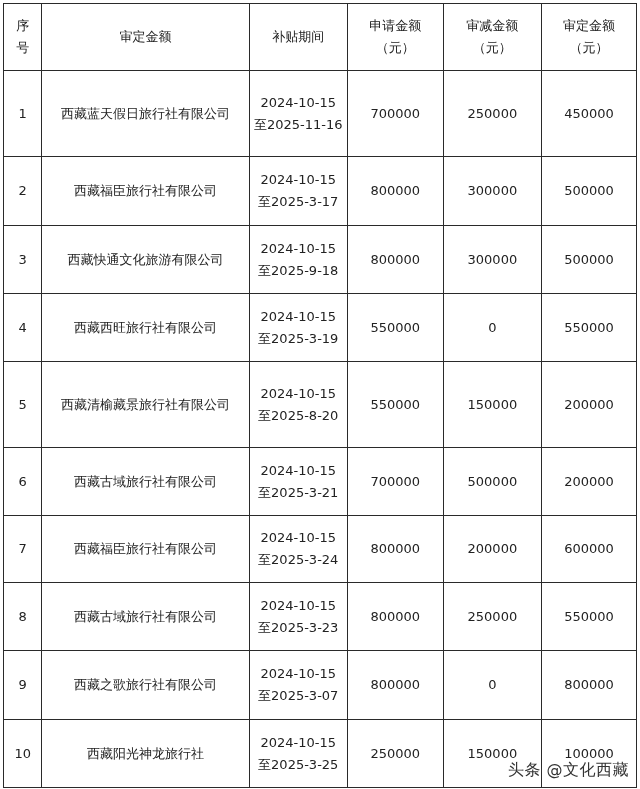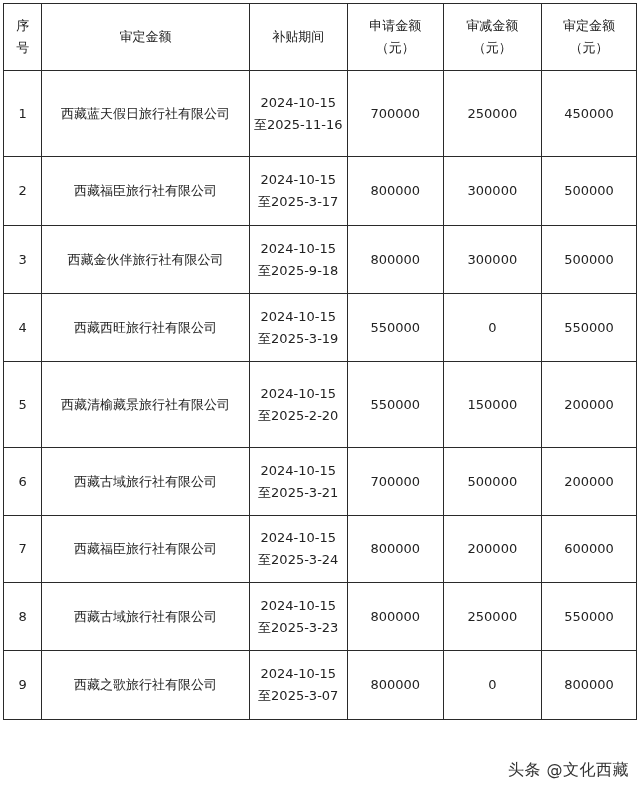--- a/index.html
+++ b/index.html
@@ -95,21 +95,21 @@
         </td>
         <td>
           <span class="line">500000</span>
         </td>
       </tr>
       <tr style="height: 68px;">
         <td>
           <span class="line">3</span>
         </td>
         <td>
-          <span class="line">西藏金伙伴旅行社有限公司</span>
+          <span class="line">西藏快通文化旅游有限公司</span>
         </td>
         <td>
           <span class="line">2024-10-15</span>
           <span class="line">至2025-9-18</span>
         </td>
         <td>
           <span class="line">800000</span>
         </td>
         <td>
           <span class="line">300000</span>
@@ -141,21 +141,21 @@
       </tr>
       <tr style="height: 86px;">
         <td>
           <span class="line">5</span>
         </td>
         <td>
           <span class="line">西藏清榆藏景旅行社有限公司</span>
         </td>
         <td>
           <span class="line">2024-10-15</span>
-          <span class="line">至2025-2-20</span>
+          <span class="line">至2025-8-20</span>
         </td>
         <td>
           <span class="line">550000</span>
         </td>
         <td>
           <span class="line">150000</span>
         </td>
         <td>
           <span class="line">200000</span>
         </td>
@@ -235,18 +235,39 @@
           <span class="line">至2025-3-07</span>
         </td>
         <td>
           <span class="line">800000</span>
         </td>
         <td>
           <span class="line">0</span>
         </td>
         <td>
           <span class="line">800000</span>
+        </td>
+      </tr>
+      <tr style="height: 68px;">
+        <td>
+          <span class="line">10</span>
+        </td>
+        <td>
+          <span class="line">西藏阳光神龙旅行社</span>
+        </td>
+        <td>
+          <span class="line">2024-10-15</span>
+          <span class="line">至2025-3-25</span>
+        </td>
+        <td>
+          <span class="line">250000</span>
+        </td>
+        <td>
+          <span class="line">150000</span>
+        </td>
+        <td>
+          <span class="line">100000</span>
         </td>
       </tr>
     </tbody>
 </table>
 
 <div class="watermark">头条 @文化西藏</div>
 
 </body></html>

